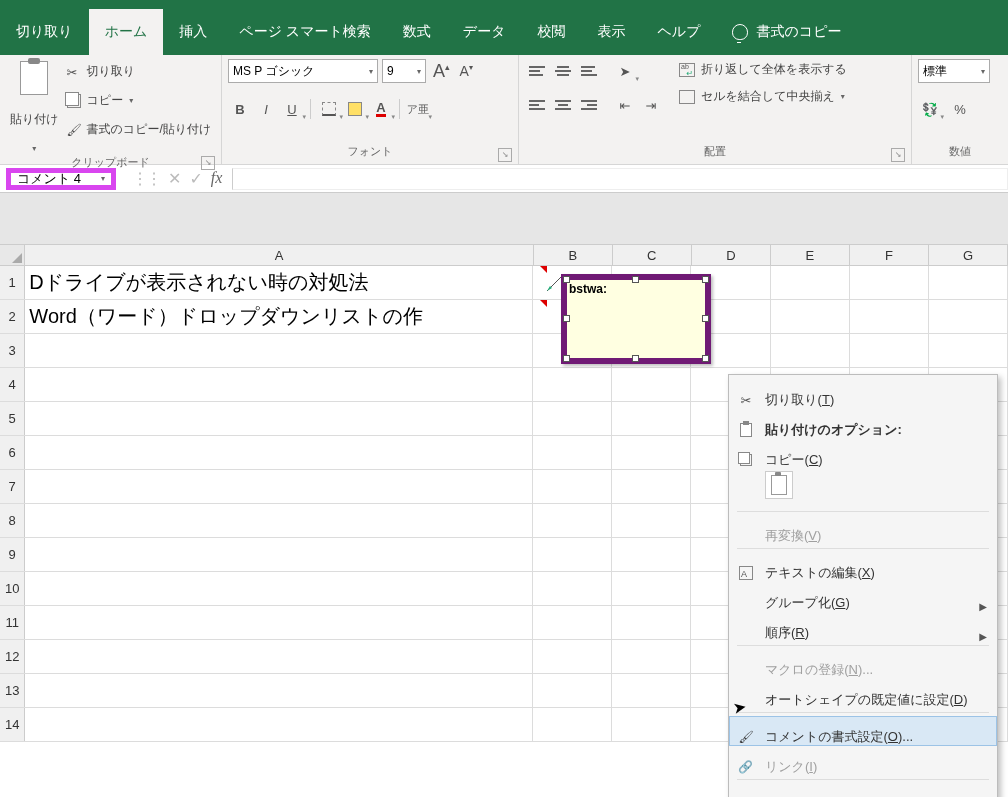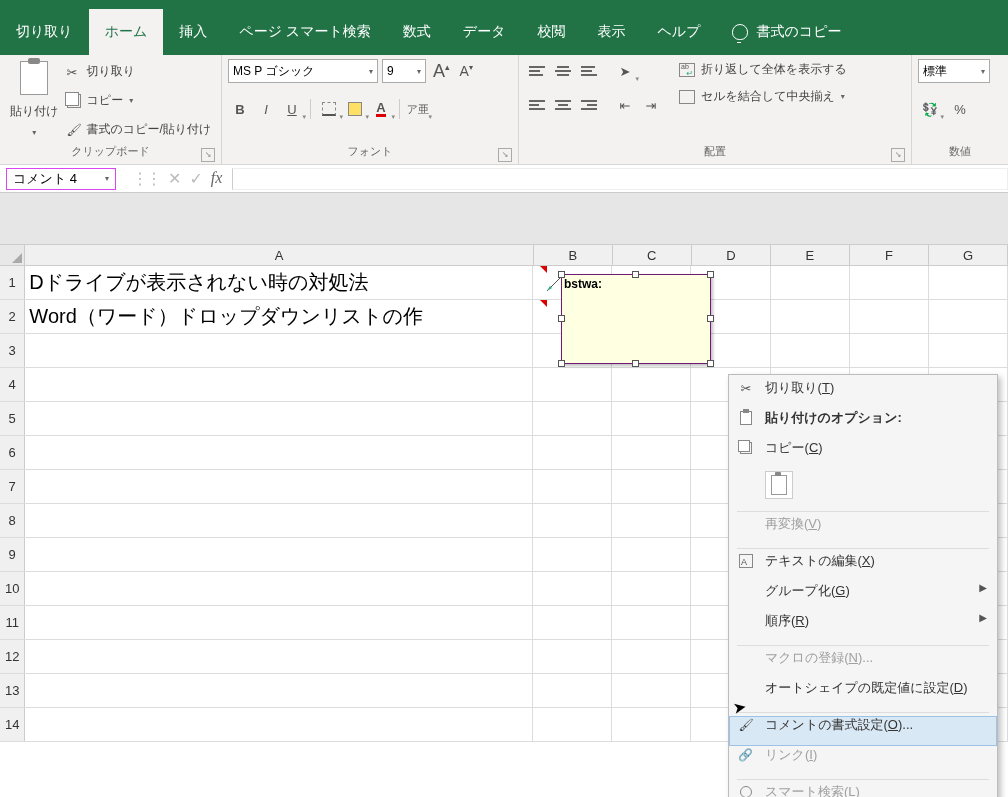--- a/index.html
+++ b/index.html
@@ -13,21 +13,21 @@
 .tell-me { display: flex; align-items: center; gap: 8px; padding: 0 16px; }
 .bulb { width: 16px; height: 16px; border: 1.5px solid #fff; border-radius: 50% 50% 45% 45%; position: relative; }
 .bulb::after { content: ""; position: absolute; bottom: -4px; left: 4px; width: 4px; height: 3px; border-bottom: 1.5px solid #fff; }
 
 .ribbon { height: 110px; background: #f3f2f1; border-bottom: 1px solid #d6d6d6; display: flex; }
 .group { border-right: 1px solid #d6d6d6; display: flex; flex-direction: column; padding: 4px 6px 2px 6px; }
 .group-body { flex: 1; display: flex; align-items: flex-start; gap: 4px; }
 .group-label { height: 18px; text-align: center; font-size: 11px; color: #666; position: relative; }
 .group-label .dialog-launcher { position: absolute; right: 0; bottom: 0; width: 14px; height: 14px; border: 1px solid #aaa; font-size: 8px; text-align: center; line-height: 12px; color: #888; }
 
-.clip-left { display: flex; flex-direction: column; align-items: center; gap: 8px; padding: 2px 4px; }
+.clip-left { display: flex; flex-direction: column; align-items: center; gap: 16px; padding: 2px 4px; }
 .paste-big { width: 28px; height: 34px; border: 1px solid #999; background: #fff; position: relative; }
 .paste-big::before { content: ""; position: absolute; top: -4px; left: 7px; width: 12px; height: 6px; background: #888; border-radius: 2px; }
 .clip-right { display: flex; flex-direction: column; gap: 12px; padding-top: 4px; font-size: 12px; color: #444; }
 .clip-item { display: flex; align-items: center; gap: 6px; }
 .icon-scissors { width: 14px; height: 14px; position: relative; color:#555;}
 .icon-scissors::before { content: "✂"; font-size: 13px; }
 .icon-copy { width: 14px; height: 14px; border: 1px solid #888; position: relative; }
 .icon-copy::after { content: ""; position: absolute; top: -3px; left: -3px; width: 12px; height: 12px; border: 1px solid #888; background: #fff; }
 .icon-brush { width: 14px; height: 14px; }
 .icon-brush::before { content: "🖌"; font-size: 12px; }
@@ -54,21 +54,21 @@
 .wm-item { display: flex; align-items: center; gap: 6px; }
 .wrap-ic { width: 16px; height: 14px; border: 1px solid #888; position: relative; }
 .wrap-ic::before { content: "ab"; font-size: 7px; position: absolute; top: -1px; left: 1px; color: #555; }
 .wrap-ic::after { content: "↵"; font-size: 8px; position: absolute; bottom: -2px; right: 1px; color: #2a7; }
 .merge-ic { width: 16px; height: 14px; border: 1px solid #888; }
 
 .numfmt-sel { width: 72px; height: 24px; border: 1px solid #ababab; background: #fff; font-size: 12px; padding: 2px 4px; display: flex; align-items: center; justify-content: space-between; }
 .num-bottom { display: flex; gap: 6px; margin-top: 10px; }
 
 .formula-bar { height: 28px; border-bottom: 1px solid #ccc; display: flex; align-items: center; background: #fff; }
-.name-box { width: 110px; height: 22px; margin: 0 6px; border: 1px solid #d946ef; display: flex; align-items: center; padding: 0 6px; font-size: 13px; justify-content: space-between; background: #fff; }
+.name-box { width: 110px; height: 22px; margin: 0 6px; border: 5px solid #d946ef; display: flex; align-items: center; padding: 0 6px; font-size: 13px; justify-content: space-between; background: #fff; }
 .fb-icons { display: flex; gap: 8px; padding: 0 10px; color: #bbb; }
 .fb-icons .dots { letter-spacing: -2px; }
 .fx { font-style: italic; font-family: serif; color: #666; }
 .fb-input { flex: 1; height: 22px; border: 1px solid #eee; border-left: 1px solid #ccc; }
 
 .gap { height: 52px; background: #e6e6e6; border-bottom: 1px solid #ccc; }
 
 .sheet { position: relative; }
 .col-headers { display: flex; height: 21px; background: #f0f0f0; border-bottom: 1px solid #ccc; font-size: 13px; color: #333; }
 .corner { width: 26px; border-right: 1px solid #ccc; background: #e8e8e8; position: relative; }
@@ -78,28 +78,28 @@
 .col-def { width: 81px; }
 
 .rows { }
 .row { display: flex; height: 34px; border-bottom: 1px solid #dcdcdc; }
 .row .rh { width: 26px; background: #f0f0f0; border-right: 1px solid #ccc; display: flex; align-items: center; justify-content: center; font-size: 13px; color: #333; }
 .cell { border-right: 1px solid #dcdcdc; display: flex; align-items: center; padding: 0 4px; font-size: 20px; font-family: "MS PGothic", sans-serif; }
 .cell.colA { width: 521px; }
 .cell.def { width: 81px; }
 .comment-marker { position: absolute; width: 0; height: 0; border-top: 7px solid #d00; border-left: 7px solid transparent; }
 
-.comment-box { position: absolute; left: 561px; top: 29px; width: 150px; height: 90px; background: #ffffe1; border: 1px solid #701a75; box-shadow: 2px 2px 3px rgba(0,0,0,0.25); font-size: 12px; font-family: "MS Gothic", monospace; padding: 2px; }
+.comment-box { position: absolute; left: 561px; top: 29px; width: 150px; height: 90px; background: #ffffe1; border: 6px solid #701a75; box-shadow: 2px 2px 3px rgba(0,0,0,0.25); font-size: 12px; font-family: "MS Gothic", monospace; padding: 2px; }
 .handle { position: absolute; width: 7px; height: 7px; background: #fff; border: 1px solid #555; }
 .arrow-line { position: absolute; width: 14px; height: 14px; left: 547px; top: 32px; }
 .arrow-line svg line { stroke: #555; stroke-width: 1; }
 .arrow-line svg polygon { fill: #2a7; }
 
 .context-menu { position: absolute; left: 728px; top: 374px; width: 270px; background: #f5f5f5; border: 1px solid #bcbcbc; box-shadow: 3px 3px 6px rgba(0,0,0,0.25); padding: 4px 0; font-size: 13px; }
-.cm-item { height: 30px; display: flex; align-items: flex-start; padding: 0 14px 0 36px; position: relative; color: #333; }
+.cm-item { height: 30px; display: flex; align-items: flex-end; padding: 0 14px 0 36px; position: relative; color: #333; }
 .cm-item.disabled { color: #a0a0a0; }
 .cm-item.highlight { background: #d9e8f5; outline: 1px solid #9cc3e6; outline-offset: -1px; }
 .cm-item .u { text-decoration: underline; }
 .cm-item .arrow-r { position: absolute; right: 10px; font-size: 10px; color: #555; }
 .cm-icon { position: absolute; left: 8px; width: 18px; height: 18px; display: flex; align-items: center; justify-content: center; }
 .cm-sep { height: 1px; background: #ddd; margin: 3px 8px; }
 .paste-area { padding: 2px 14px 6px 36px; }
 .paste-opt { width: 28px; height: 28px; border: 1px solid #ccc; background: #fff; position: relative; display: inline-block; }
 .paste-opt::before { content: ""; position: absolute; top: 3px; left: 5px; width: 14px; height: 18px; border: 1px solid #999; background: #fff; }
 .paste-opt::after { content: ""; position: absolute; top: 0px; left: 9px; width: 6px; height: 4px; background: #888; border-radius: 1px; }

